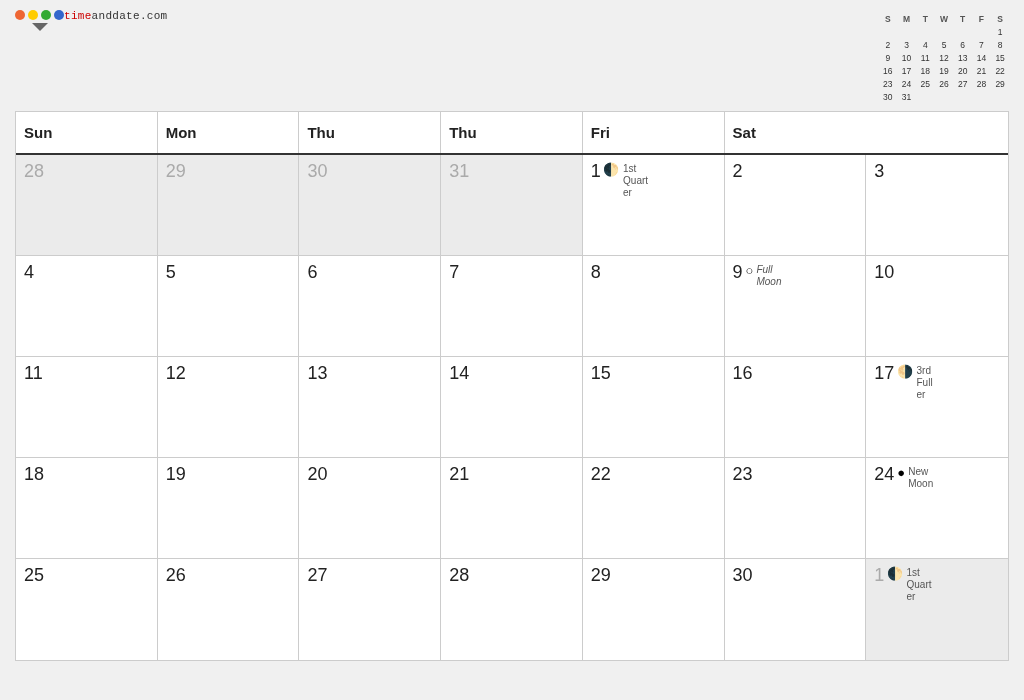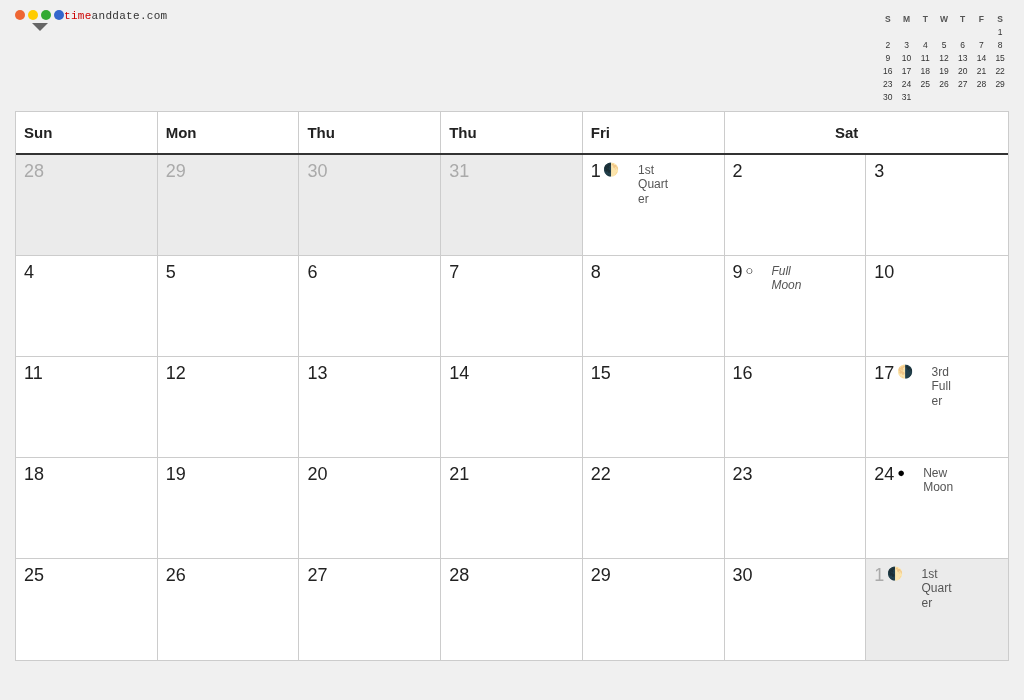--- a/index.html
+++ b/index.html
@@ -108,21 +108,21 @@
       grid-template-columns: repeat(7, 1fr);
       border-bottom: 2px solid #333;
     }
     .cal-header-cell {
       padding: 12px 8px;
       font-size: 15px;
       font-weight: bold;
       color: #222;
       border-right: 1px solid #ccc;
     }
-    .cal-header-cell:last-child { border-right: none; text-align: right; }
+    .cal-header-cell:last-child { border-right: none; }
 
     .cal-body {
       display: grid;
       grid-template-rows: repeat(5, 1fr);
     }
     .cal-week {
       display: grid;
       grid-template-columns: repeat(7, 1fr);
       border-bottom: 1px solid #ccc;
       min-height: 100px;
@@ -155,24 +155,24 @@
       align-items: flex-start;
       margin-left: 3px;
       vertical-align: top;
       margin-top: 2px;
     }
     .moon-icon {
       font-size: 13px;
       line-height: 1;
     }
     .moon-label {
-      font-size: 12px;
+      font-size: 10px;
       color: #555;
       line-height: 1.2;
-      margin-left: 18px;
+      margin-left: 3px;
       margin-top: 0px;
     }
     .day-row {
       display: flex;
       align-items: flex-start;
     }
   </style>
 </head>
 <body>
 <div class="page">

